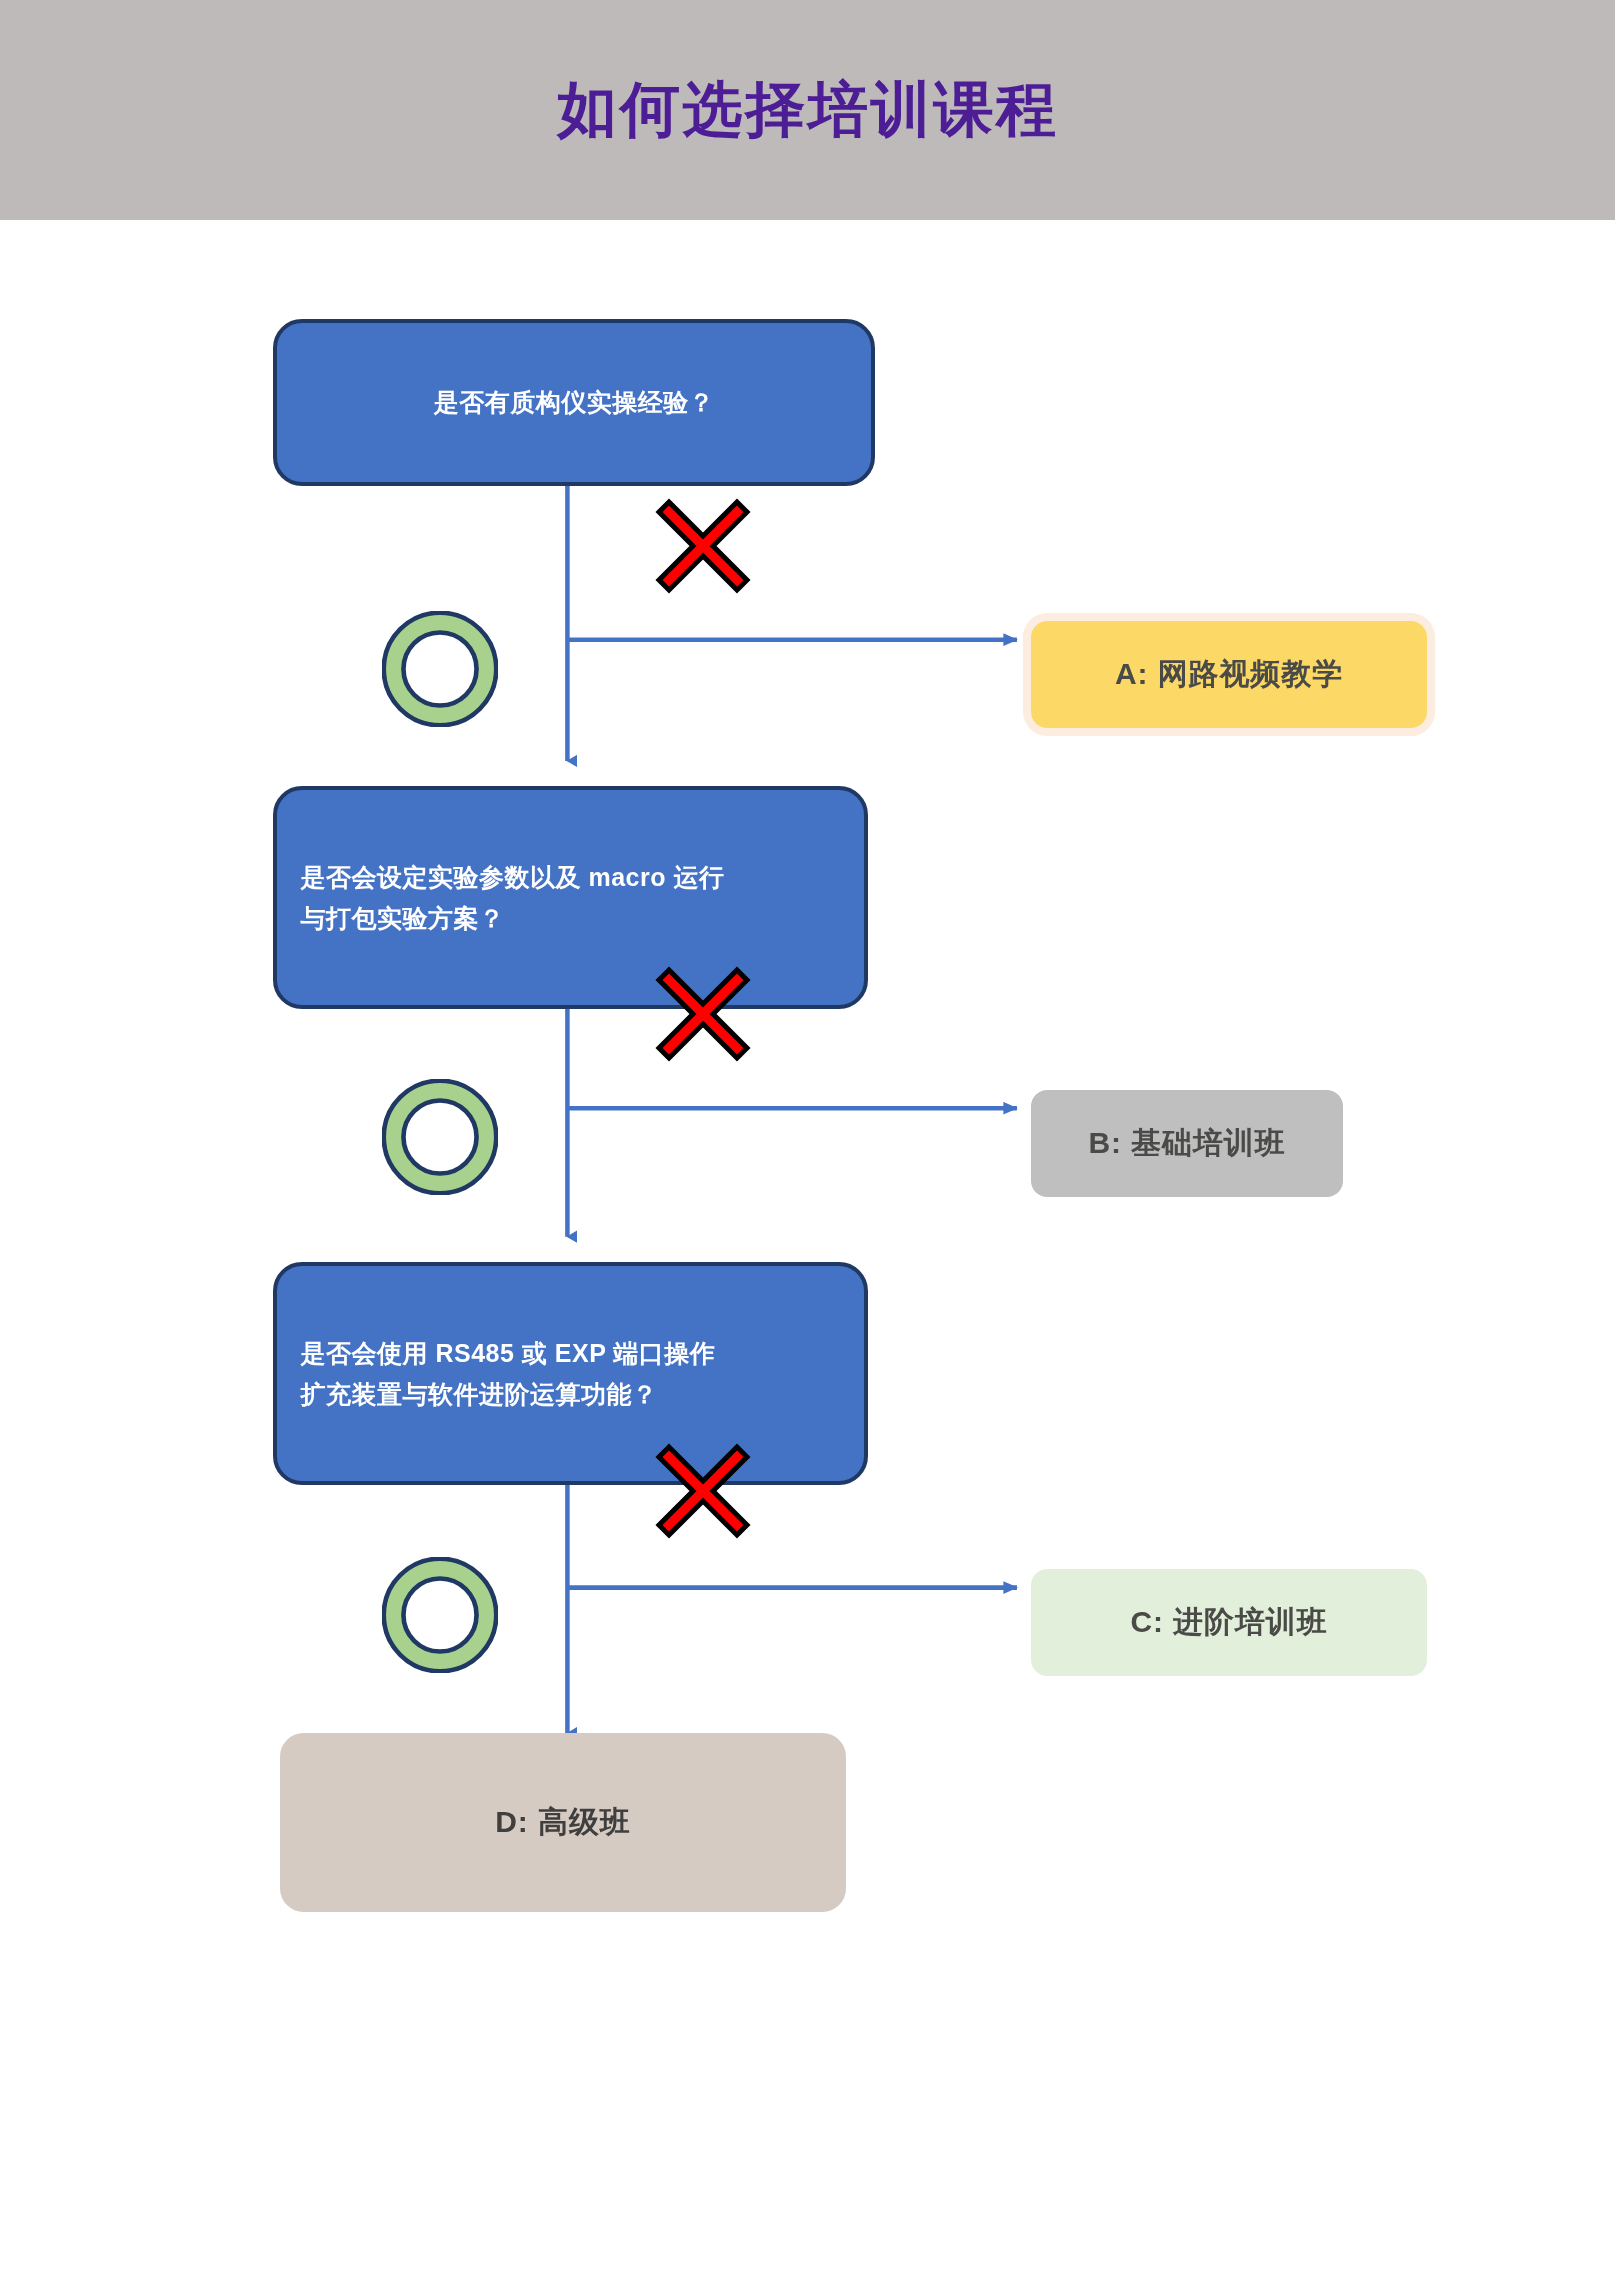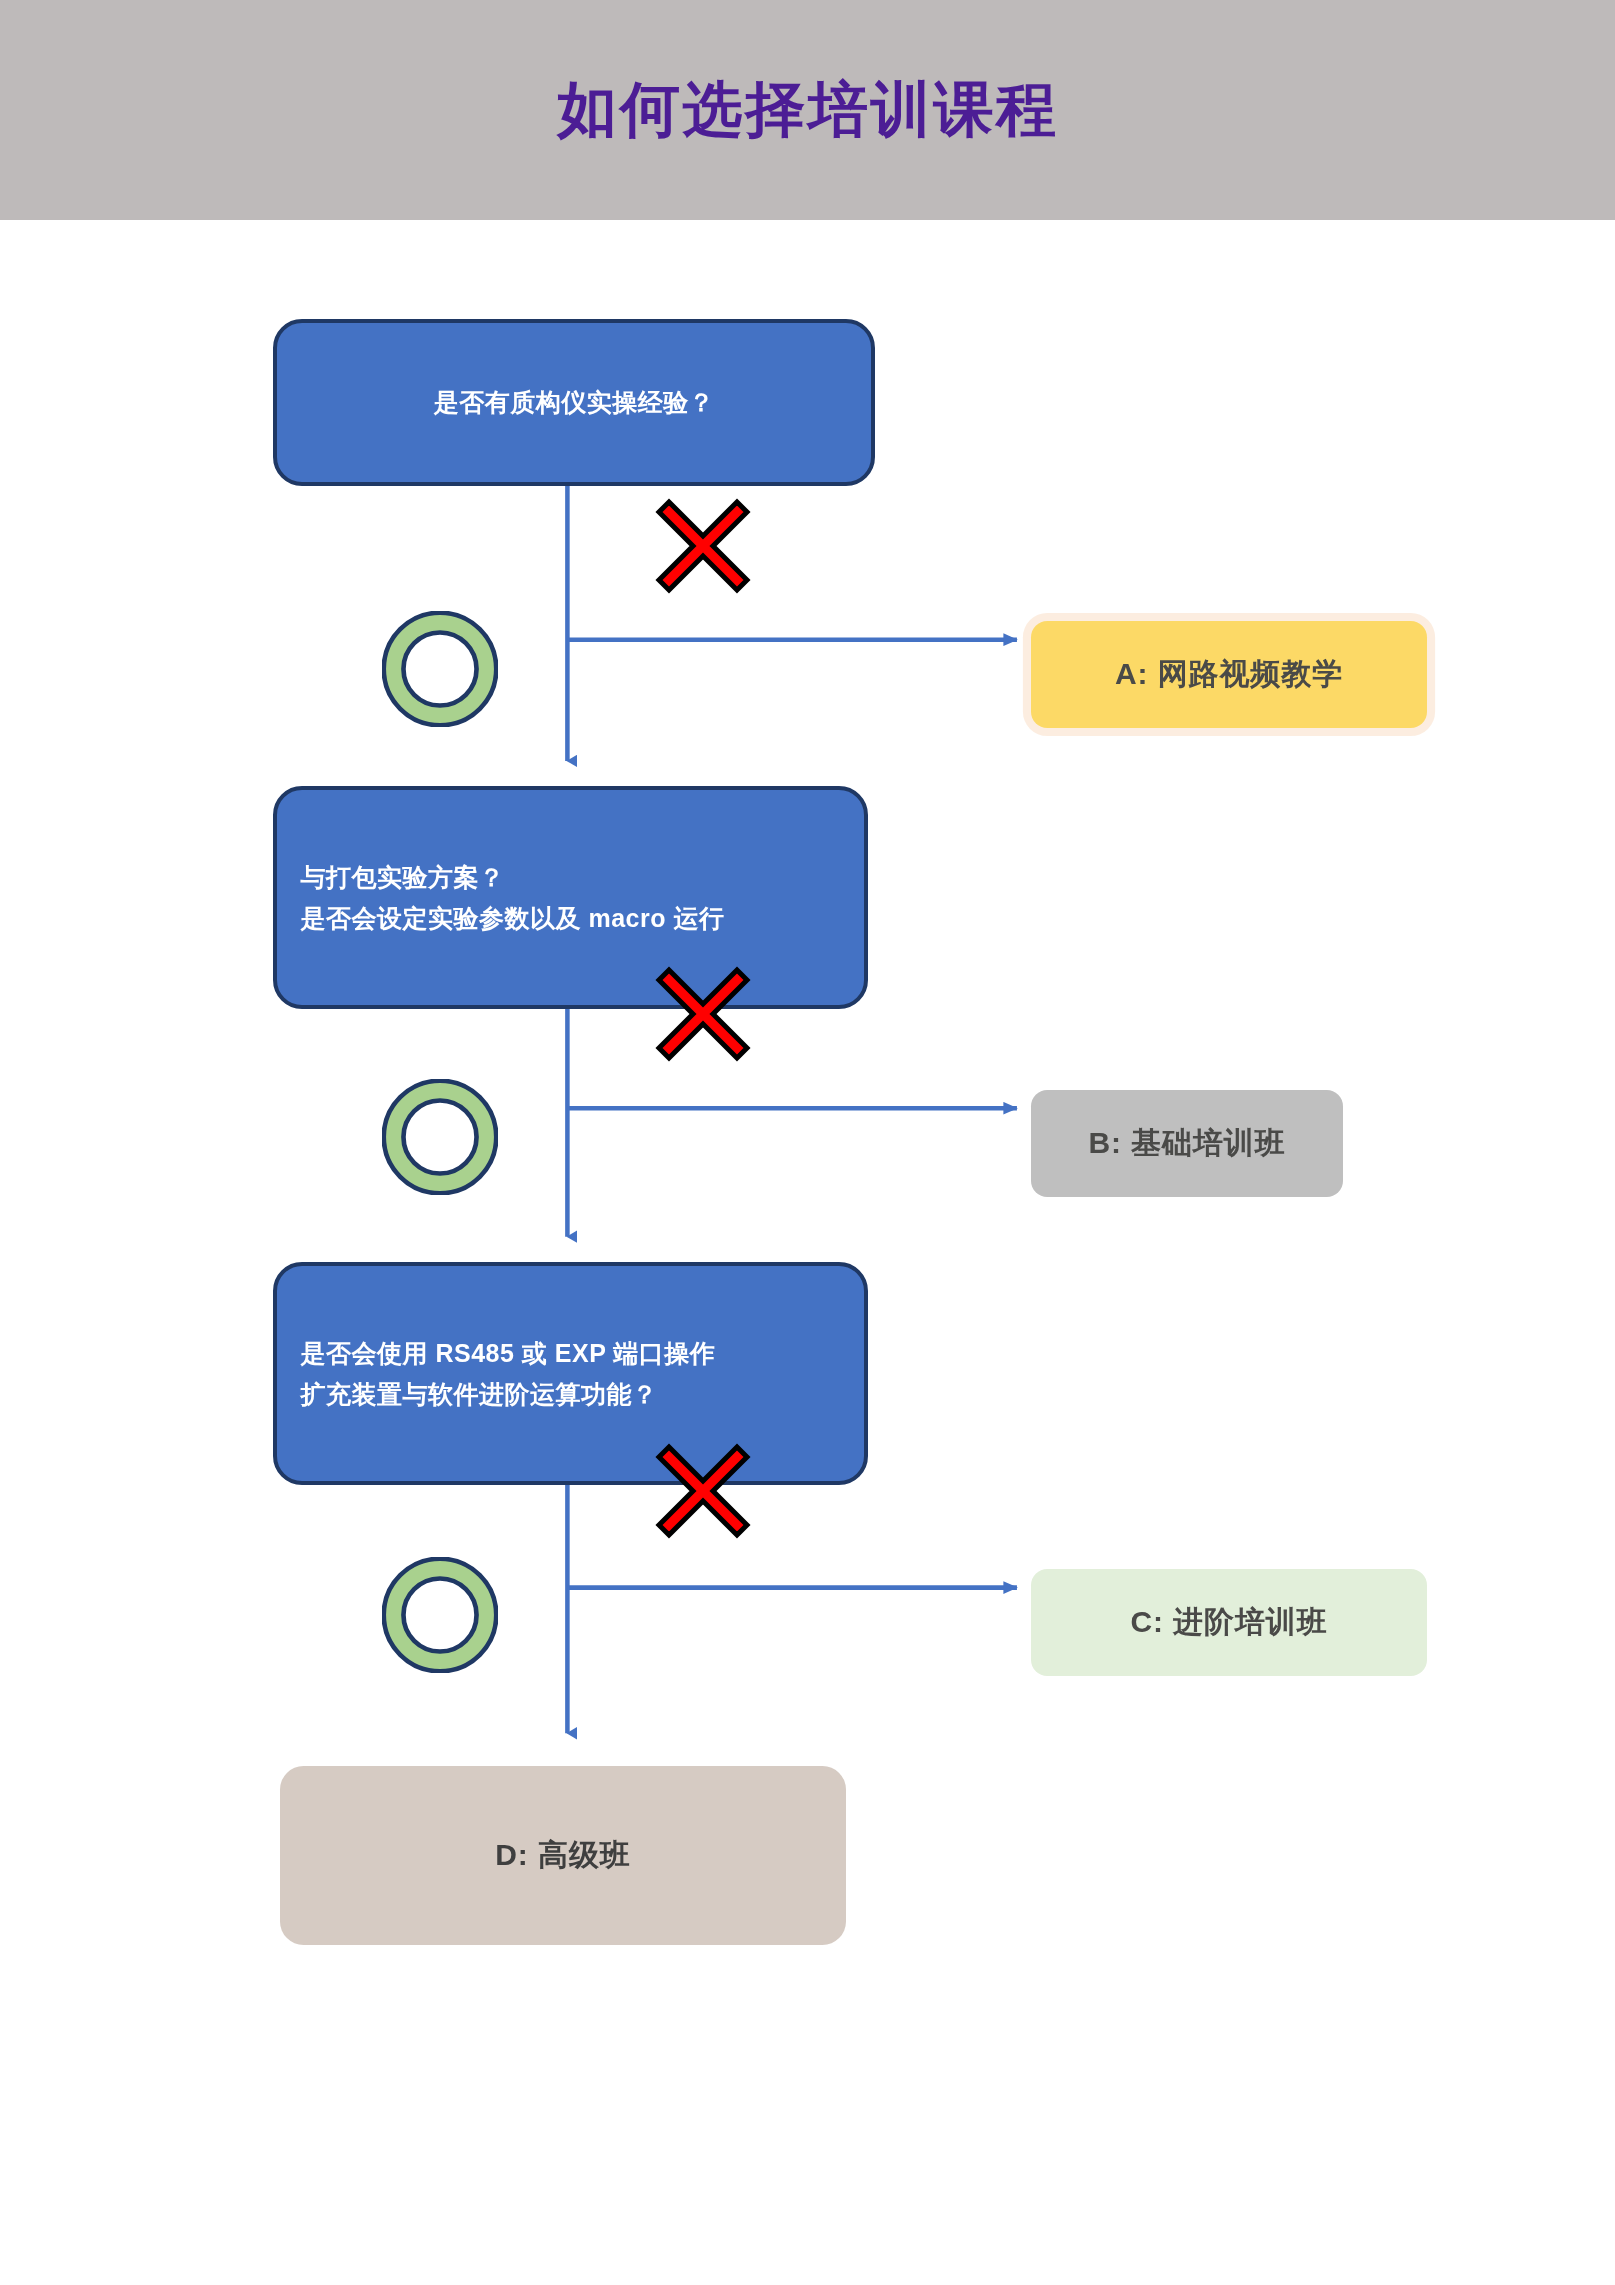--- a/index.html
+++ b/index.html
@@ -172,22 +172,22 @@
       <circle cx="50" cy="50" r="31.5" fill="none" stroke="#1f3864" stroke-width="4"></circle>
     </svg>
   </div>
 
   <div class="outcome-box outcome-a" style="left:1031px; top:366px; width:396px; height:107px;">
     <span>A:  网路视频教学</span>
   </div>
 
   <div class="decision-box" style="left:273px; top:566px; width:595px; height:223px;">
     <div>
+      <span class="dtext">是否会设定实验参数以及 macro 运行</span>
       <span class="dtext">与打包实验方案？</span>
-      <span class="dtext">是否会设定实验参数以及 macro 运行</span>
     </div>
   </div>
 
   <div class="icon-x" style="left:653px; top:744px;">
     <svg width="100" height="100" viewBox="0 0 100 100">
       <path d="M16,6 L50,40 L84,6 L94,16 L60,50 L94,84 L84,94 L50,60 L16,94 L6,84 L40,50 L6,16 Z" fill="#ff0000" stroke="#000000" stroke-width="5" stroke-linejoin="miter"></path>
     </svg>
   </div>
 
   <div class="icon-ring" style="left:382px; top:859px;">
@@ -220,18 +220,18 @@
       <circle cx="50" cy="50" r="40" fill="none" stroke="#a9d18e" stroke-width="17"></circle>
       <circle cx="50" cy="50" r="48.5" fill="none" stroke="#1f3864" stroke-width="4"></circle>
       <circle cx="50" cy="50" r="31.5" fill="none" stroke="#1f3864" stroke-width="4"></circle>
     </svg>
   </div>
 
   <div class="outcome-box outcome-c" style="left:1031px; top:1314px; width:396px; height:107px;text-align:center;">
     <span>C:  进阶培训班</span>
   </div>
 
-  <div class="outcome-d" style="left:280px; top:1546px; width:566px; height:179px;">
+  <div class="outcome-d" style="left:280px; top:1513px; width:566px; height:179px;">
     <span>D:  高级班</span>
   </div>
 
 </div>
 
 
 </body></html>

